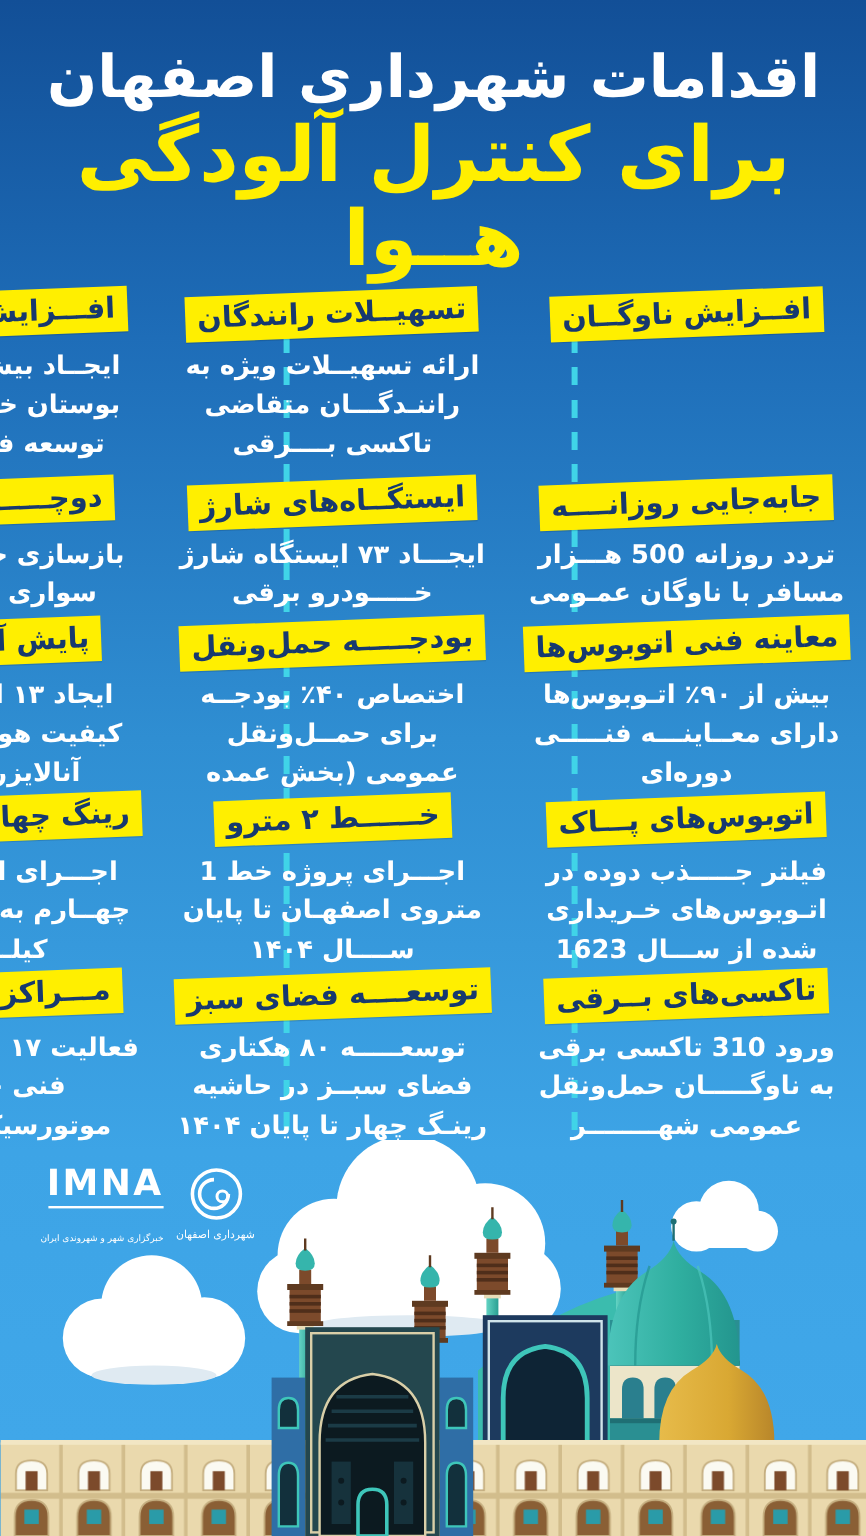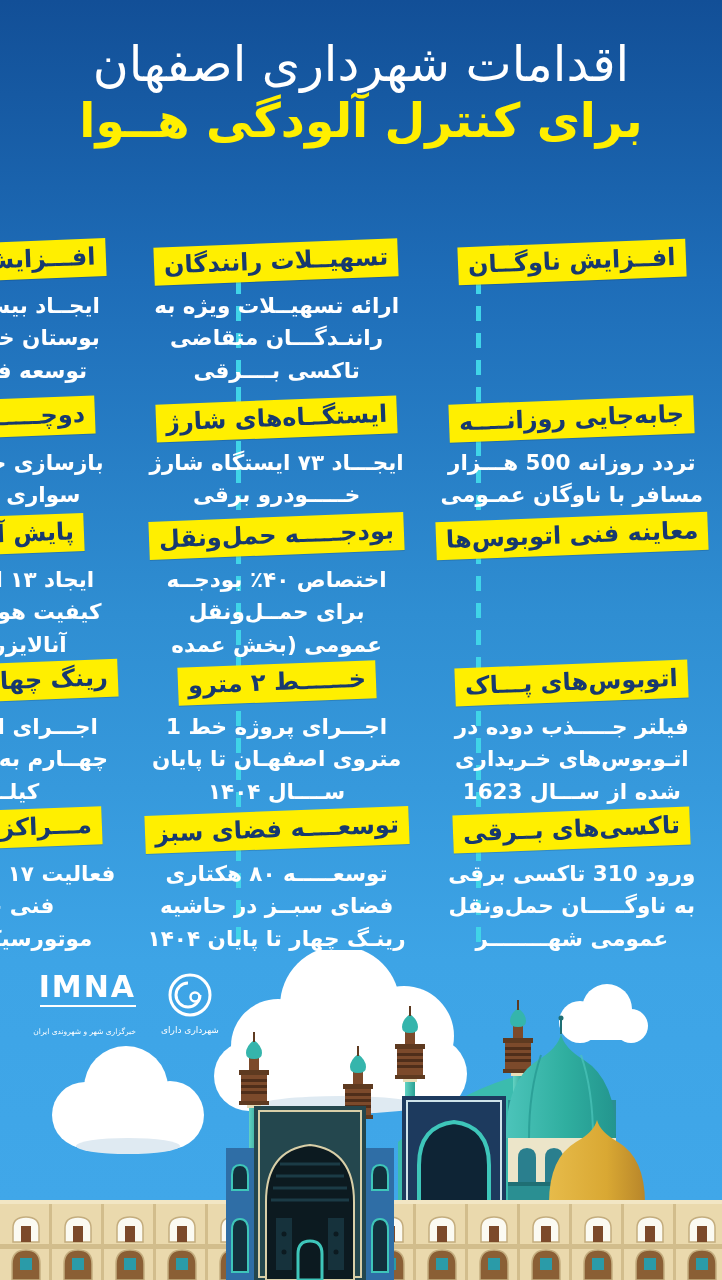--- a/index.html
+++ b/index.html
@@ -8,25 +8,25 @@
     width:722px;height:1280px;
     margin:0 auto;
     overflow:hidden;
     direction:rtl;
     font-family:"DejaVu Sans", sans-serif;
     background:linear-gradient(180deg,#124f97 0%,#1e6db8 22%,#2f8ed2 48%,#3da4e6 75%,#41a8ea 100%);
   }
   
   .title-block{position:absolute;top:38px;left:0;right:0;text-align:center;}
   .title-line1{
-    color:#ffffff;font-size:49px;font-weight:normal;line-height:1.12;margin:0;
+    color:#ffffff;font-size:49px;font-weight:bold;line-height:1.12;margin:0;
     letter-spacing:0;
   }
   .title-line2{
-    color:#ffef00;font-size:47px;font-weight:bold;line-height:1.1;margin:2px 0 0 0;
+    color:#ffef00;font-size:64px;font-weight:bold;line-height:1.1;margin:2px 0 0 0;
   }
   
   .grid{
     position:absolute;top:243px;right:14px;left:14px;
     display:grid;
     grid-template-columns:1fr 1fr 1fr;
     grid-template-rows:157px 117px 147px 147px 150px;
     column-gap:27px;
   }
   .cell{display:flex;flex-direction:column;align-items:center;text-align:center;}
@@ -50,21 +50,21 @@
     line-height:1.5;
   }
   
   .sep{
     position:absolute;top:252px;height:696px;width:5px;border-radius:3px;
     background:repeating-linear-gradient(180deg,#40d4e8 0 15px,transparent 15px 27px);
   }
   .sep-1{left:476px;}
   .sep-2{left:236px;}
   
-  .logos{position:absolute;left:40px;top:972px;display:flex;flex-direction:row-reverse;gap:22px;align-items:flex-start;}
+  .logos{position:absolute;left:40px;top:972px;display:flex;flex-direction:row-reverse;gap:12px;align-items:flex-start;}
   .logo-imna{color:#fff;text-align:center;width:96px;}
   .imna-word{
     font-size:30px;font-weight:bold;letter-spacing:2px;line-height:1;
     border-bottom:2px solid #ffffff;padding-bottom:3px;
   }
   .imna-sub{font-size:7.5px;margin-top:20px;white-space:nowrap;}
   .logo-muni{color:#fff;text-align:center;width:64px;}
   .muni-sub{font-size:9px;margin-top:3px;white-space:nowrap;}
   
   .scene{position:absolute;left:0;bottom:0;display:block;}
@@ -101,20 +101,21 @@
     <section class="cell">
       <span class="cell-header">ایستگــاه‌های شارژ</span>
       <p class="cell-body">ایجـــاد ۷۳ ایستگاه شارژ خـــــودرو برقی</p>
     </section>
     <section class="cell">
       <span class="cell-header">دوچـــــرخه‌سواری</span>
       <p class="cell-body">بازسازی جایگاه دوچرخه سواری در شهــــــر</p>
     </section>
     <section class="cell">
       <span class="cell-header">معاینه فنی اتوبوس‌ها</span>
+      <p class="cell-body">بیش از ۹۰٪ اتـوبوس‌ها دارای معــاینـــه فنـــــی دوره‌ای</p>
     </section>
     <section class="cell">
       <span class="cell-header">بودجـــــه حمل‌ونقل</span>
       <p class="cell-body">اختصاص ۴۰٪ بودجــه برای حمــل‌ونقل عمومی (بخش عمده برای مترو)</p>
     </section>
     <section class="cell">
       <span class="cell-header">پایش آلـــــودگی</span>
       <p class="cell-body">ایجاد ۱۳ ایستگاه پایش کیفیت هوا و ۴۰ دستگاه آنالایزر فعــــــال</p>
     </section>
     <section class="cell">
@@ -147,21 +148,21 @@
     <div class="logo-imna">
       <div class="imna-word">IMNA</div>
       <div class="imna-sub">خبرگزاری شهر و شهروندی ایران</div>
     </div>
     <div class="logo-muni">
       <svg width="46" height="46" viewBox="0 0 46 46">
         <circle cx="23" cy="23" r="20" fill="none" stroke="#ffffff" stroke-width="3"></circle>
         <path d="M21 11 a12 12 0 1 0 12 12" fill="none" stroke="#ffffff" stroke-width="3"></path>
         <circle cx="28" cy="25" r="4.5" fill="none" stroke="#ffffff" stroke-width="2.5"></circle>
       </svg>
-      <div class="muni-sub">شهرداری دارای</div>
+      <div class="muni-sub">شهرداری اصفهان</div>
     </div>
   </div>
 
   <svg class="scene" width="722" height="330" viewBox="0 0 722 330">
     <defs>
       <linearGradient id="shaft" x1="0" y1="0" x2="1" y2="0">
         <stop offset="0" stop-color="#63d3c3"></stop>
           <stop offset="1" stop-color="#2aa093"></stop>
       </linearGradient>
       <linearGradient id="domeg" x1="0" y1="0" x2="1" y2="0">

